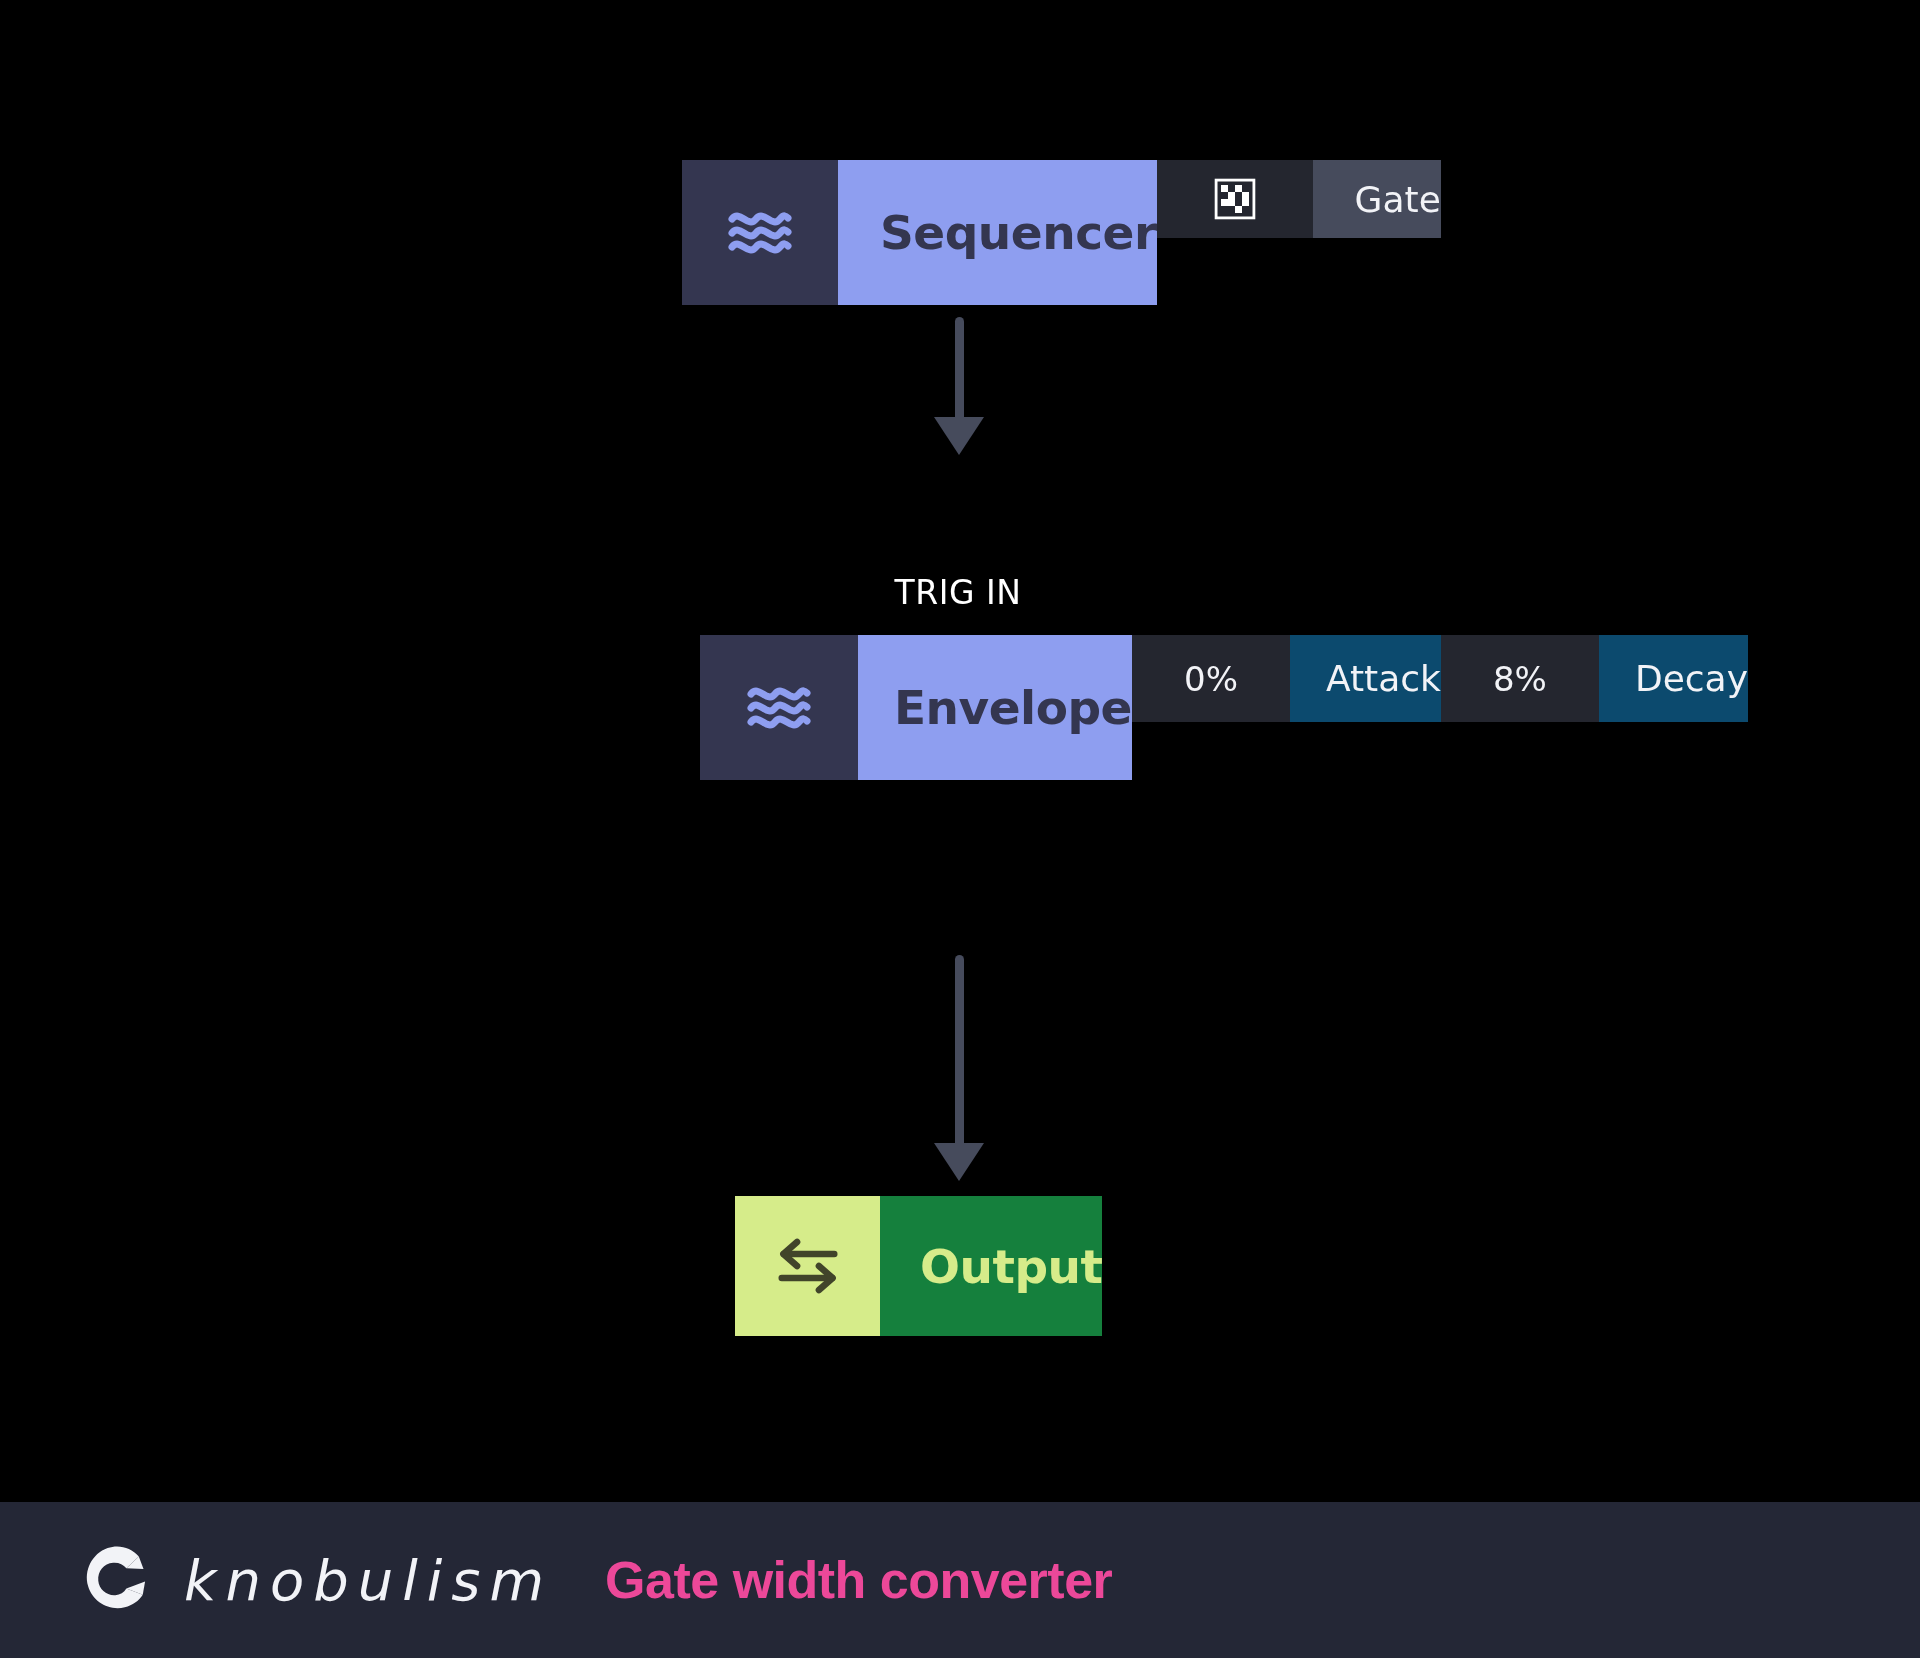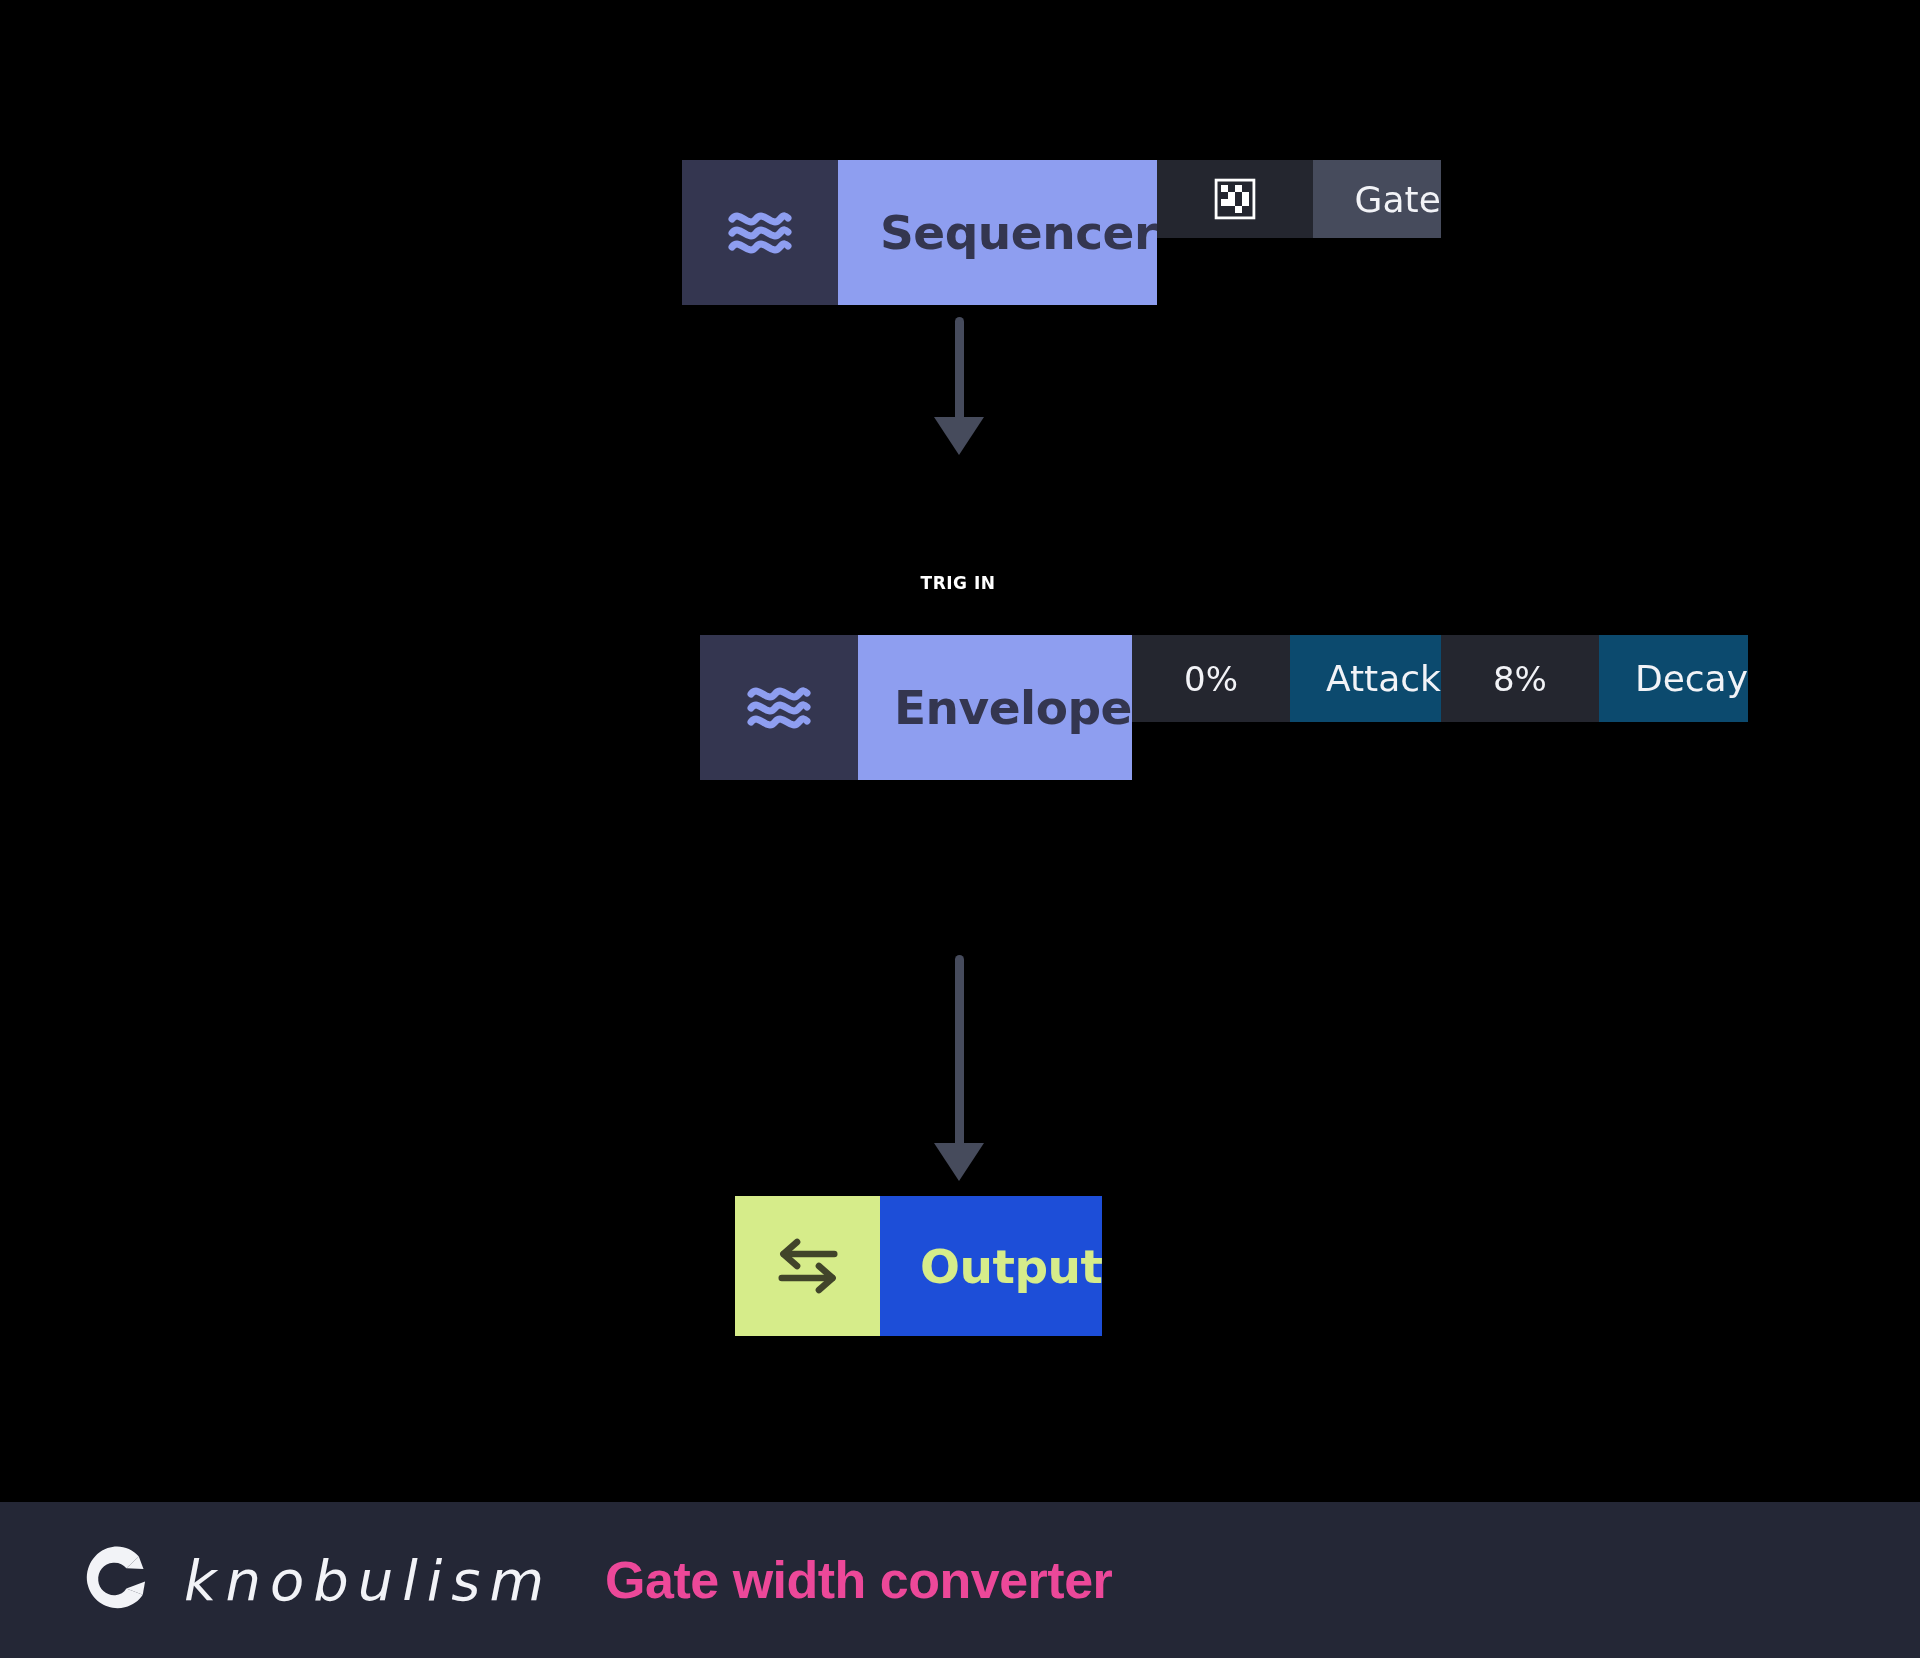--- a/index.html
+++ b/index.html
@@ -70,21 +70,21 @@
   #mod-envelope .row-val { width: 158px; background: #24262f; font-size: 34px; }
   #mod-envelope .row-label {
     background: #0c4a6e; font-size: 36px; padding-left: 36px;
   }
 
   
   #mod-output { left: 735px; top: 1196px; width: 450px; }
   #mod-output .mod-header { height: 140px; }
   #mod-output .mod-icon { width: 145px; background: #d6ec8a; }
   #mod-output .mod-title {
-    background: #1d4ed8; color: #d6ec8a;
+    background: #15803d; color: #d6ec8a;
     font-size: 47px; padding-left: 40px; height: 140px;
   }
 
   
   .wave-icon { width: 64px; height: 56px; display: block; }
 
   
   .checker-icon { width: 42px; height: 42px; display: block; }
 
   
@@ -108,24 +108,23 @@
   #conn-1 .conn-line { height: 105px; }
   #conn-1 .conn-head { top: 100px; }
 
   #conn-2 { left: 955px; top: 955px; }
   #conn-2 .conn-line { height: 193px; }
   #conn-2 .conn-head { top: 188px; }
 
   .conn-label {
     position: absolute;
     color: #ffffff;
-    font-size: 17px;
+    font-size: 33px;
     letter-spacing: 0.5px;
     white-space: nowrap;
-    font-weight: bold;
   }
   #label-trigin { left: 908px; top: 573px; transform: translateX(-50%); left: 958px; }
 
   
   #footer {
     position: absolute; left: 0; bottom: 0;
     width: 1920px; height: 156px;
     background: #24283a;
     background: #242736;
     display: flex; align-items: center;

